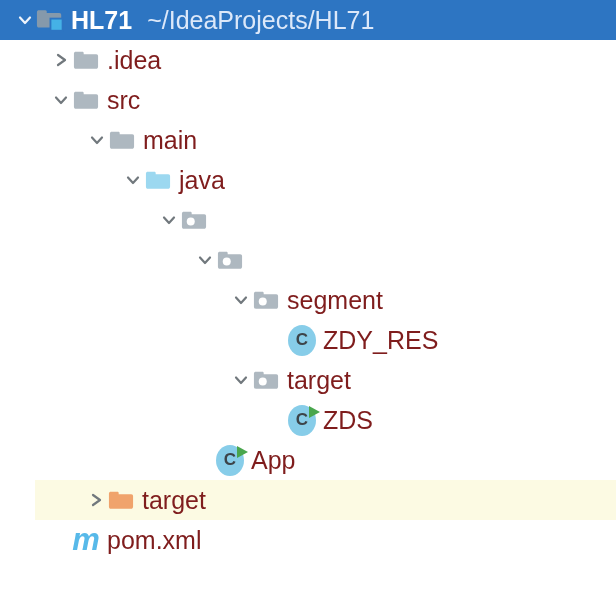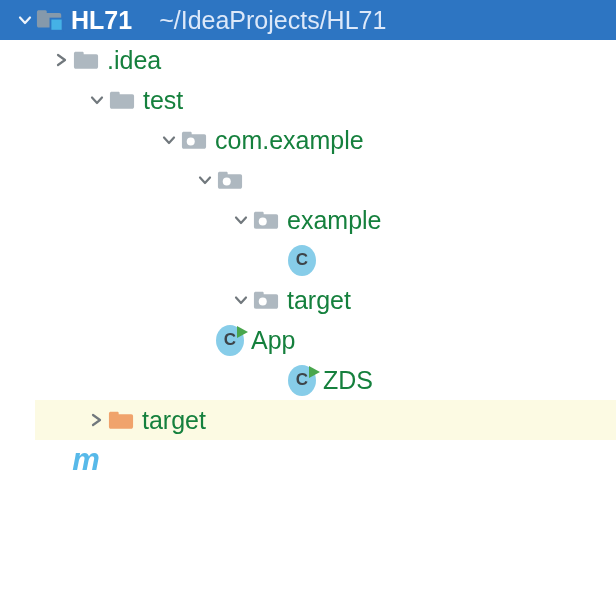--- a/index.html
+++ b/index.html
@@ -21,25 +21,25 @@
     color:#71787d;
   }
   .row.selected .chev{color:#eef4fc;}
   .chev svg{display:block;}
   .icon{
     width:28px;height:40px;flex:none;display:flex;align-items:center;justify-content:center;
     margin-right:7px;position:relative;
   }
   .icon svg{display:block;}
   .label{
-    font-size:25px;color:#15803d;line-height:40px;
+    font-size:25px;color:#7f1d1d;line-height:40px;
   }
   .row.selected .label{color:#ffffff;font-weight:bold;}
   .path{
-    font-size:25px;color:#dce8f9;margin-left:27px;line-height:40px;
+    font-size:25px;color:#dce8f9;margin-left:15px;line-height:40px;
   }
   
   .c-gray{color:#aeb8c0;}
   .c-blue{color:#9cd8f0;}
   .c-orange{color:#f0a36c;}
   
   .cls{
     width:31px;height:31px;border-radius:50%;background:#87cde9;
     display:flex;align-items:center;justify-content:center;position:relative;
   }
@@ -111,48 +111,73 @@
         </svg>
       </span>
     <span class="icon c-gray">
         <svg width="26" height="22" viewBox="0 0 28 23">
           <use href="#folder"></use>
         </svg>
       </span>
     <span class="label">.idea</span>
   </div>
 
+  <div class="row" style="--lvl:1">
+    <span class="chev">
+        <svg width="18" height="18">
+          <use href="#chev-down"></use>
+        </svg>
+      </span>
+    <span class="icon c-gray">
+        <svg width="26" height="22" viewBox="0 0 28 23">
+          <use href="#folder"></use>
+        </svg>
+      </span>
+    <span class="label">src</span>
+  </div>
 
   <div class="row" style="--lvl:2">
     <span class="chev">
         <svg width="18" height="18">
           <use href="#chev-down"></use>
         </svg>
       </span>
     <span class="icon c-gray">
         <svg width="26" height="22" viewBox="0 0 28 23">
           <use href="#folder"></use>
         </svg>
       </span>
-    <span class="label">test</span>
-  </div>
-
+    <span class="label">main</span>
+  </div>
+
+  <div class="row" style="--lvl:3">
+    <span class="chev">
+        <svg width="18" height="18">
+          <use href="#chev-down"></use>
+        </svg>
+      </span>
+    <span class="icon c-blue">
+        <svg width="26" height="22" viewBox="0 0 28 23">
+          <use href="#folder"></use>
+        </svg>
+      </span>
+    <span class="label">java</span>
+  </div>
 
   <div class="row" style="--lvl:4">
     <span class="chev">
         <svg width="18" height="18">
           <use href="#chev-down"></use>
         </svg>
       </span>
     <span class="icon c-gray">
         <svg width="26" height="22" viewBox="0 0 28 23">
           <use href="#package"></use>
         </svg>
       </span>
-    <span class="label">com.example</span>
   </div>
 
   <div class="row" style="--lvl:5">
     <span class="chev">
         <svg width="18" height="18">
           <use href="#chev-down"></use>
         </svg>
       </span>
     <span class="icon c-gray">
         <svg width="26" height="22" viewBox="0 0 28 23">
@@ -165,77 +190,79 @@
     <span class="chev">
         <svg width="18" height="18">
           <use href="#chev-down"></use>
         </svg>
       </span>
     <span class="icon c-gray">
         <svg width="26" height="22" viewBox="0 0 28 23">
           <use href="#package"></use>
         </svg>
       </span>
-    <span class="label">example</span>
+    <span class="label">segment</span>
   </div>
 
   <div class="row" style="--lvl:7">
     <span class="chev"></span>
     <span class="icon">
         <span class="cls"></span>
       </span>
+    <span class="label">ZDY_RES</span>
   </div>
 
   <div class="row" style="--lvl:6">
     <span class="chev">
         <svg width="18" height="18">
           <use href="#chev-down"></use>
         </svg>
       </span>
     <span class="icon c-gray">
         <svg width="26" height="22" viewBox="0 0 28 23">
           <use href="#package"></use>
         </svg>
       </span>
     <span class="label">target</span>
   </div>
 
-  <div class="row" style="--lvl:5">
+  <div class="row" style="--lvl:7">
     <span class="chev"></span>
     <span class="icon">
         <span class="cls">
           <span class="run-badge"></span>
         </span>
       </span>
-    <span class="label">App</span>
-  </div>
-
-  <div class="row" style="--lvl:7">
+    <span class="label">ZDS</span>
+  </div>
+
+  <div class="row" style="--lvl:5">
     <span class="chev"></span>
     <span class="icon">
         <span class="cls">
           <span class="run-badge"></span>
         </span>
       </span>
-    <span class="label">ZDS</span>
+    <span class="label">App</span>
   </div>
 
 
   <div class="row highlighted" style="--lvl:1">
     <span class="chev">
         <svg width="18" height="18">
           <use href="#chev-right"></use>
         </svg>
       </span>
     <span class="icon c-orange">
         <svg width="26" height="22" viewBox="0 0 28 23">
           <use href="#folder"></use>
         </svg>
       </span>
     <span class="label">target</span>
   </div>
 
   <div class="row" style="--lvl:1">
     <span class="chev"></span>
     <span class="icon mvn"></span>
+    <span class="label">pom.xml</span>
   </div>
 
 </div>
 
 </body></html>

